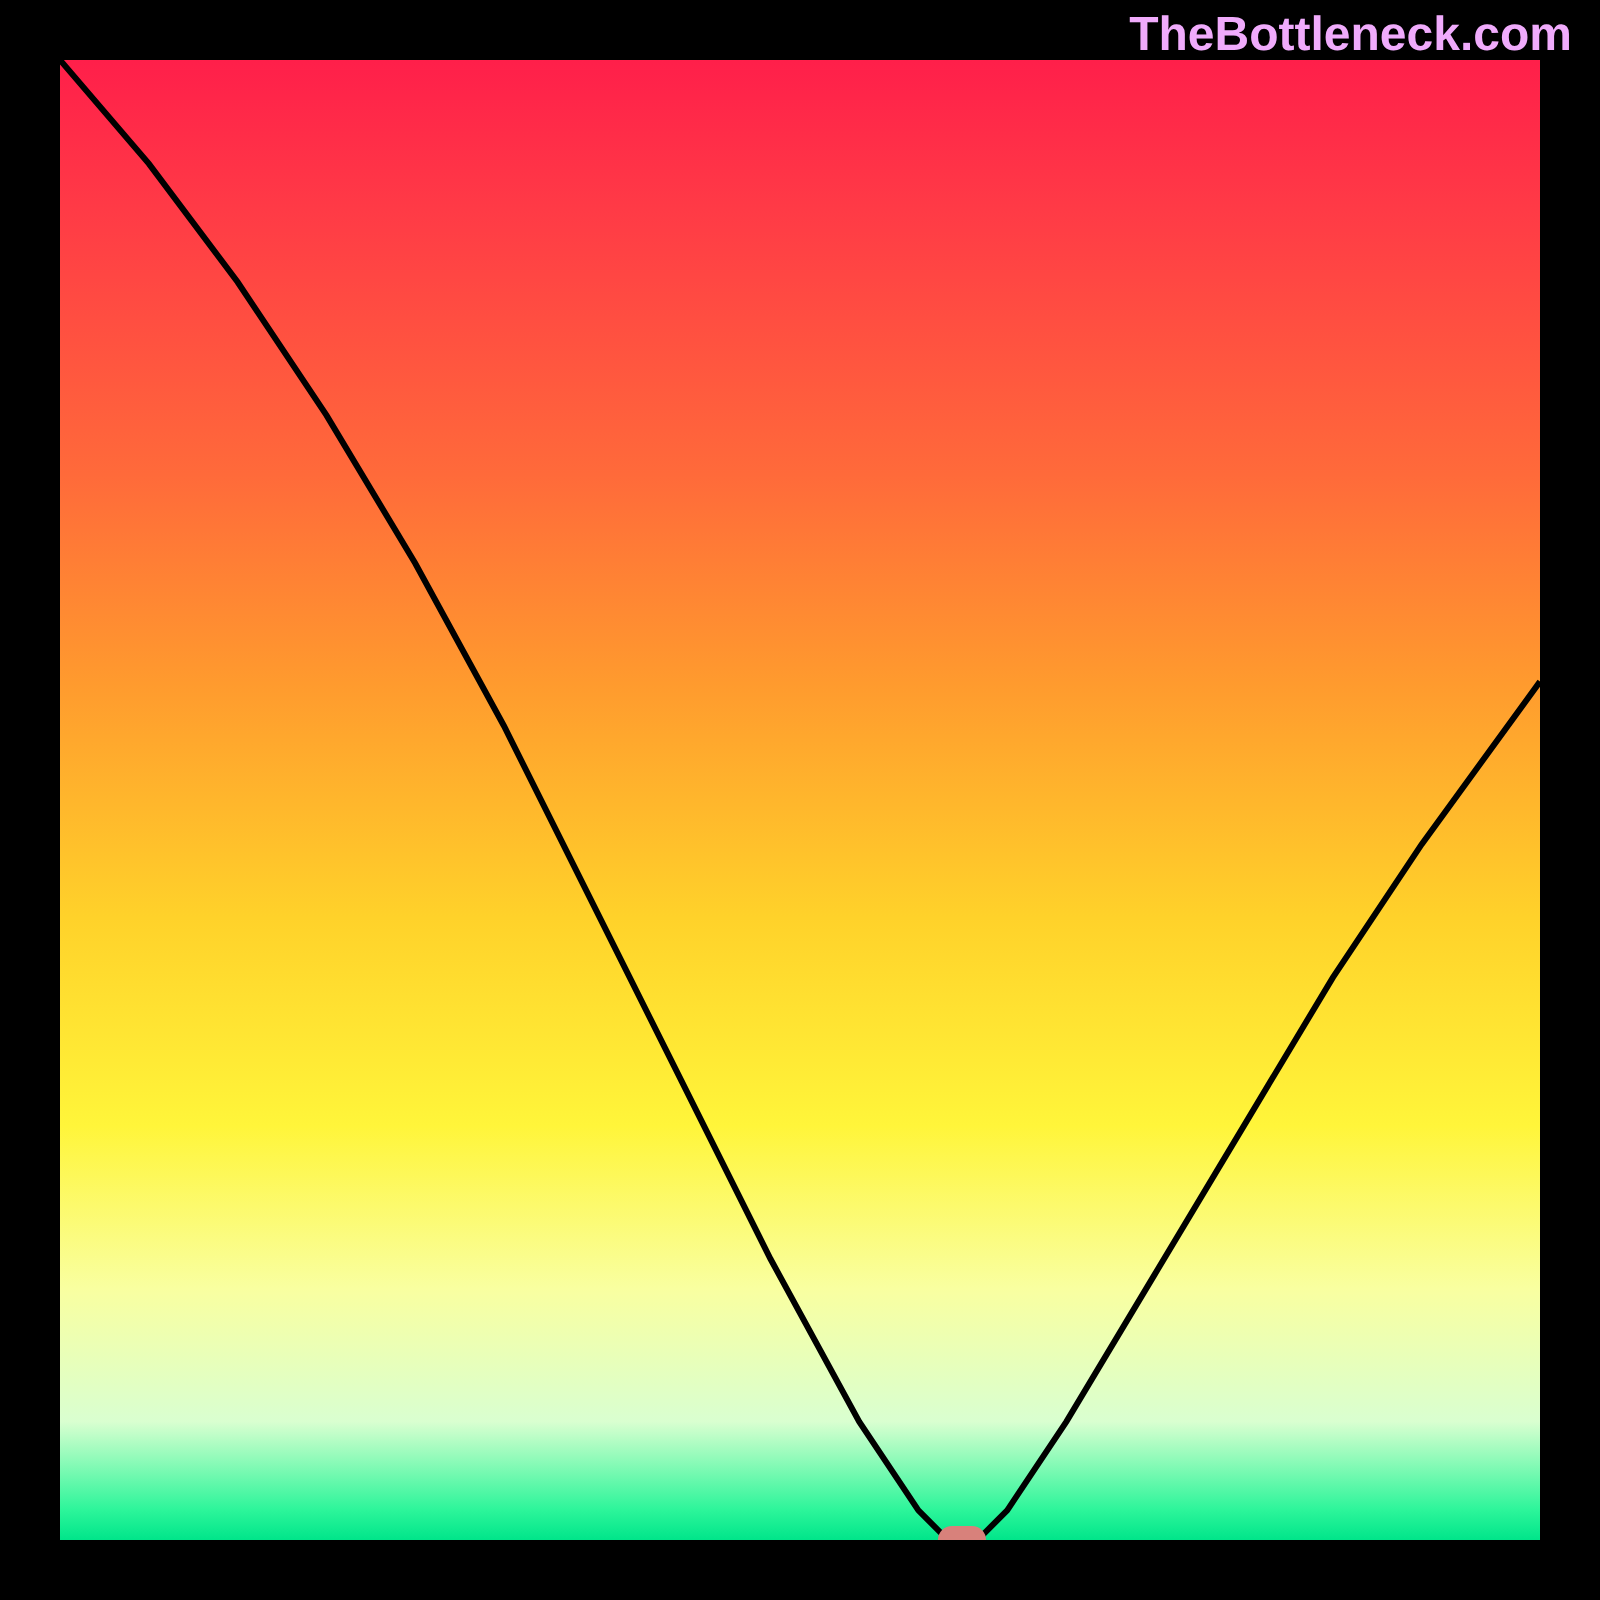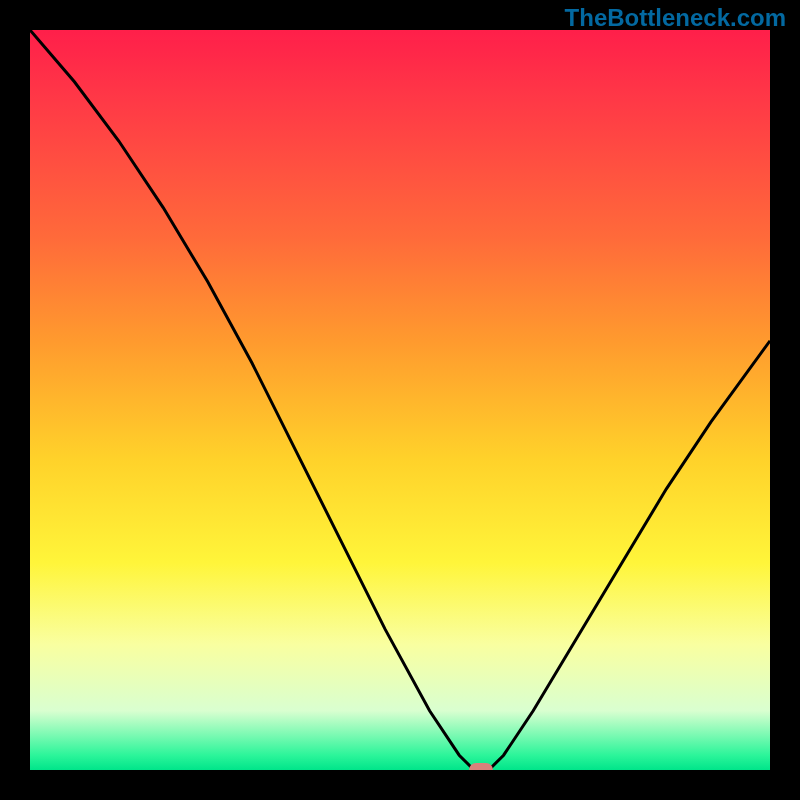--- a/index.html
+++ b/index.html
@@ -7,21 +7,21 @@
     width: 800px;
     height: 800px;
     background: #000;
     position: relative;
     font-family: Arial, Helvetica, sans-serif;
   }
   .watermark {
     position: absolute;
     top: 4px;
     right: 14px;
-    color: #0369a1;
+    color: #f0abfc;
     font-size: 24px;
     font-weight: bold;
     z-index: 10;
   }
   .plot-outer {
     position: absolute;
     left: 0;
     top: 0;
     width: 800px;
     height: 800px;

